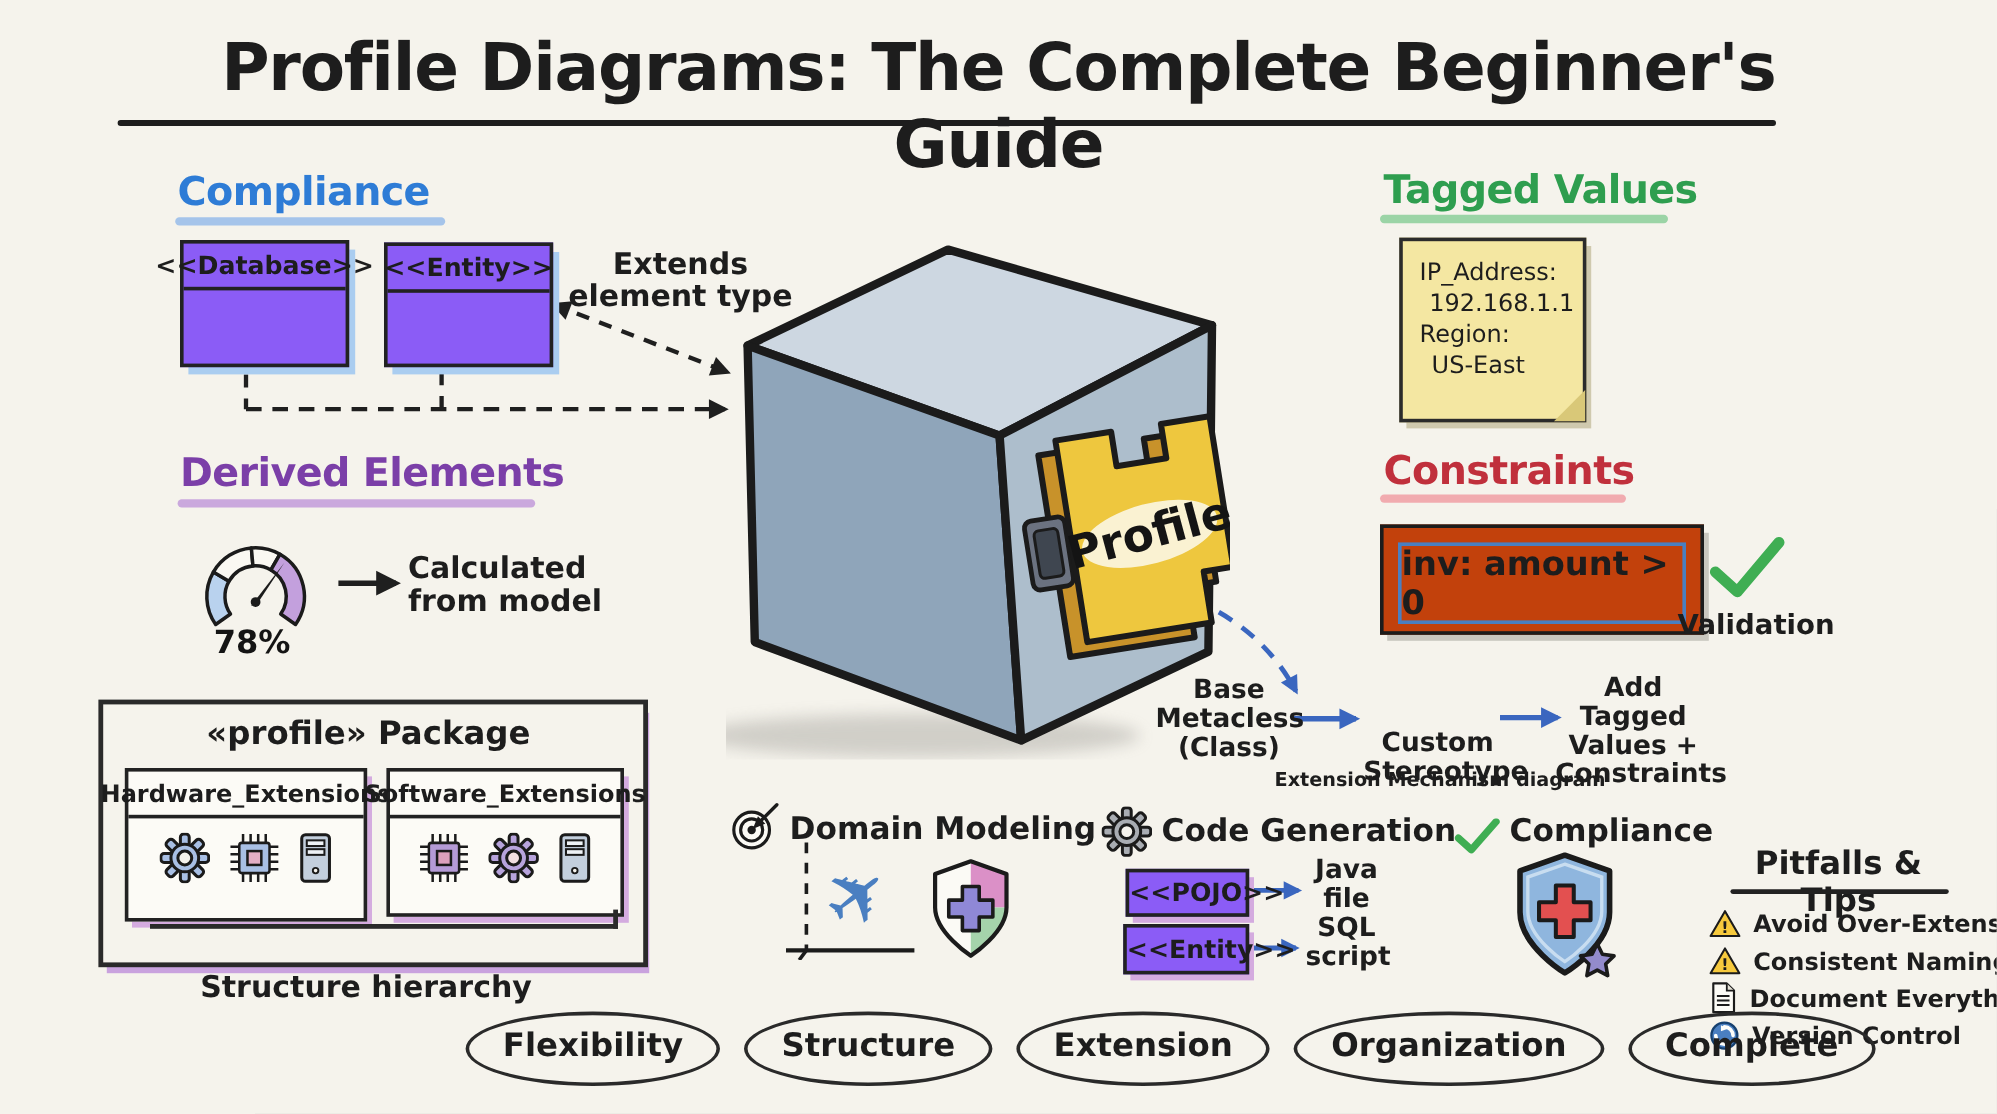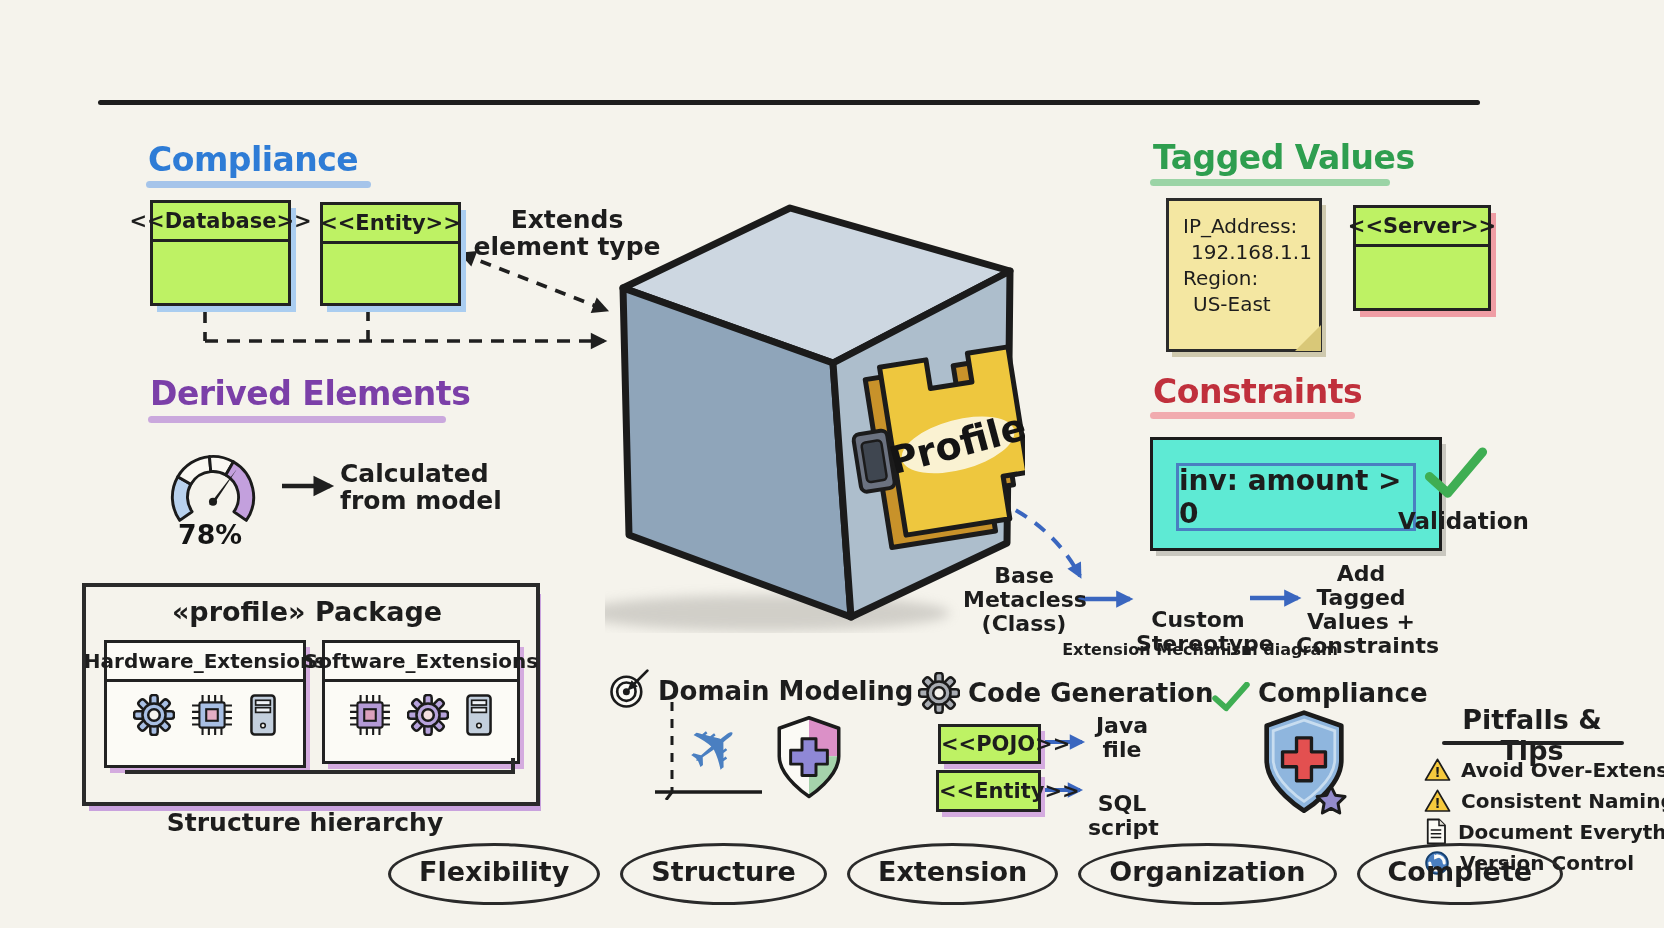--- a/index.html
+++ b/index.html
@@ -12,38 +12,38 @@
   .abs{position:absolute;}
   .ml{white-space:pre-line;}
   .b{font-weight:700;}
   .ctr{text-align:center;}
   
   .title{font-size:55px;font-weight:700;letter-spacing:-1px;}
   .title-rule{height:5px;background:#1d1d1d;border-radius:3px;}
   .sec-h{font-size:33px;font-weight:700;letter-spacing:-.5px;}
   .underbar{height:7px;border-radius:4px;opacity:.75;}
   
-  .clsbox{background:#bef264;border:3px solid #222;}
+  .clsbox{background:#8b5cf6;border:3px solid #222;}
   .clsbox .hd{border-bottom:3px solid #222;display:flex;align-items:center;justify-content:center;font-weight:700;font-size:21px;}
   .sh-blue{box-shadow:6px 7px 0 -1px #aacdf0;}
   .sh-red{box-shadow:6px 7px 0 -1px #ef9da4;}
   .sh-purp{box-shadow:5px 6px 0 -1px #d4abdf;}
   
   .sticky{background:#f4e7a2;border:3px solid #2b2b2b;box-shadow:5px 6px 0 -1px #cfc9ae;}
   .sticky::after{content:'';position:absolute;right:-2px;bottom:-2px;width:0;height:0;
     border-style:solid;border-width:0 0 26px 26px;border-color:transparent transparent #d9c878 transparent;}
   .sticky .ln{font-weight:400;font-size:20px;line-height:26px;}
   
   .pkg-outer{border:4px solid #2a2a2a;box-shadow:4px 8px 0 -3px #c9a2de;}
   .membox{background:#fcfbf6;border:3px solid #222;}
   .membox .hd{border-bottom:3px solid #222;display:flex;align-items:center;justify-content:center;font-weight:700;font-size:20px;}
   .iconrow{display:flex;justify-content:center;align-items:center;gap:16px;padding-top:12px;}
   .shelf{border-bottom:4px solid #2a2a2a;border-right:4px solid #2a2a2a;}
   
-  .consbox{background:#5eead4;border:3.5px solid #1c1c1c;padding:23px;box-shadow:5px 6px 0 -1px #c9c7bf;}
+  .consbox{background:#c2410c;border:3.5px solid #1c1c1c;padding:12px;box-shadow:5px 6px 0 -1px #c9c7bf;}
   .consbox .inner{border:3px solid #4a7fc1;height:100%;display:flex;align-items:center;justify-content:center;
     font-size:28px;font-weight:700;}
   
   .note{font-weight:700;font-size:25px;line-height:27px;}
   .flowtxt{font-weight:700;font-size:22px;line-height:24px;}
   .uc-h{font-weight:700;font-size:26px;}
   
   .pit-row{display:flex;align-items:center;gap:10px;height:31px;}
   .pit-row .lbl{font-weight:700;font-size:20px;white-space:nowrap;}
   
@@ -51,20 +51,21 @@
   .oval{border:3.5px solid #2a2a2a;border-radius:50%;height:56px;line-height:52px;
     padding:0 28px;font-size:27px;font-weight:700;background:transparent;white-space:nowrap;}
   .plane{font-size:64px;color:#4a7fc1;transform:rotate(-38deg);display:inline-block;line-height:1;}
   svg{display:block;}
 </style>
 </head>
 <body>
 
 <div class="canvas">
 
+  <div class="abs title ctr" style="left:100px;top:24px;width:1464px;">Profile Diagrams: The Complete Beginner's Guide</div>
   <div class="abs title-rule" style="left:98px;top:100px;width:1382px;"></div>
 
   <svg class="abs" style="left:0;top:0;pointer-events:none;" width="1664" height="928" viewBox="0 0 1664 928">
     <defs>
       <marker id="ab" viewBox="0 0 12 12" refX="9" refY="6" markerWidth="5.5" markerHeight="5.5" orient="auto-start-reverse">
         <path d="M1,1 L11,6 L1,11 Z" fill="#1f1f1f"></path>
       </marker>
       <marker id="abl" viewBox="0 0 12 12" refX="9" refY="6" markerWidth="4.6" markerHeight="4.6" orient="auto-start-reverse">
         <path d="M1,1 L11,6 L1,11 Z" fill="#3a66bf"></path>
       </marker>
@@ -205,23 +206,20 @@
 
   <div class="abs sticky" style="left:1166px;top:198px;width:150px;height:148px;">
     <div style="padding:12px 0 0 14px;">
       <div class="ln">IP_Address:</div>
       <div class="ln" style="padding-left:8px;">192.168.1.1</div>
       <div class="ln">Region:</div>
       <div class="ln" style="padding-left:10px;">US-East</div>
     </div>
   </div>
 
-  <div class="abs clsbox sh-red" style="left:1353px;top:205px;width:132px;height:100px;">
-    <div class="hd" style="height:36px;">&lt;&lt;Server&gt;&gt;</div>
-  </div>
 
   <div class="abs sec-h" style="left:1153px;top:372px;color:#c0303c;">Constraints</div>
   <div class="abs underbar" style="left:1150px;top:412px;width:205px;background:#ef939b;"></div>
 
   <div class="abs consbox" style="left:1150px;top:437px;width:240px;height:62px;">
     <div class="inner">inv: amount &gt; 0</div>
   </div>
 
   <svg class="abs" style="left:1424px;top:444px;" width="64" height="58" viewBox="0 0 70 58">
     <path d="M6,33 L26,51 L64,6" fill="none" stroke="#3fae53" stroke-width="10" stroke-linecap="round" stroke-linejoin="round"></path>
@@ -279,21 +277,21 @@
     </g>
     <circle cx="20" cy="20" r="5.5" fill="#f5f3ed" stroke="#1b1b1b" stroke-width="2.4"></circle>
   </svg>
   <div class="abs uc-h" style="left:968px;top:678px;">Code Generation</div>
 
   <div class="abs clsbox sh-purp ctr" style="left:938px;top:724px;width:97px;height:34px;line-height:34px;font-weight:700;font-size:21px;">&lt;&lt;POJO&gt;&gt;</div>
   <div class="abs b ml ctr" style="left:1090px;top:714px;width:64px;font-size:22px;line-height:24px;">Java
 file</div>
 
   <div class="abs clsbox sh-purp ctr" style="left:936px;top:770px;width:99px;height:36px;line-height:36px;font-weight:700;font-size:21px;">&lt;&lt;Entity&gt;&gt;</div>
-  <div class="abs b ml ctr" style="left:1088px;top:762px;width:68px;font-size:22px;line-height:24px;margin-top:30px;">SQL
+  <div class="abs b ml ctr" style="left:1088px;top:762px;width:68px;font-size:22px;line-height:24px;">SQL
 script</div>
 
   <svg class="abs" style="left:1212px;top:682px;" width="38" height="30" viewBox="0 0 70 55">
     <path d="M6,30 L26,48 L64,5" fill="none" stroke="#3fae53" stroke-width="11" stroke-linecap="round" stroke-linejoin="round"></path>
   </svg>
   <div class="abs uc-h" style="left:1258px;top:678px;">Compliance</div>
 
   <svg class="abs" style="left:1256px;top:708px;" width="96" height="112" viewBox="0 0 100 120">
     <path d="M50,5 L90,19 V56 C90,86 50,110 50,110 C50,110 10,86 10,56 V19 Z" fill="#8fb6de" stroke="#1b1b1b" stroke-width="5" stroke-linejoin="round"></path>
     <path d="M50,13 L83,24.5 V55 C83,79 50,100 50,100 C50,100 17,79 17,55 V24.5 Z" fill="none" stroke="#c8ddf0" stroke-width="3"></path>

